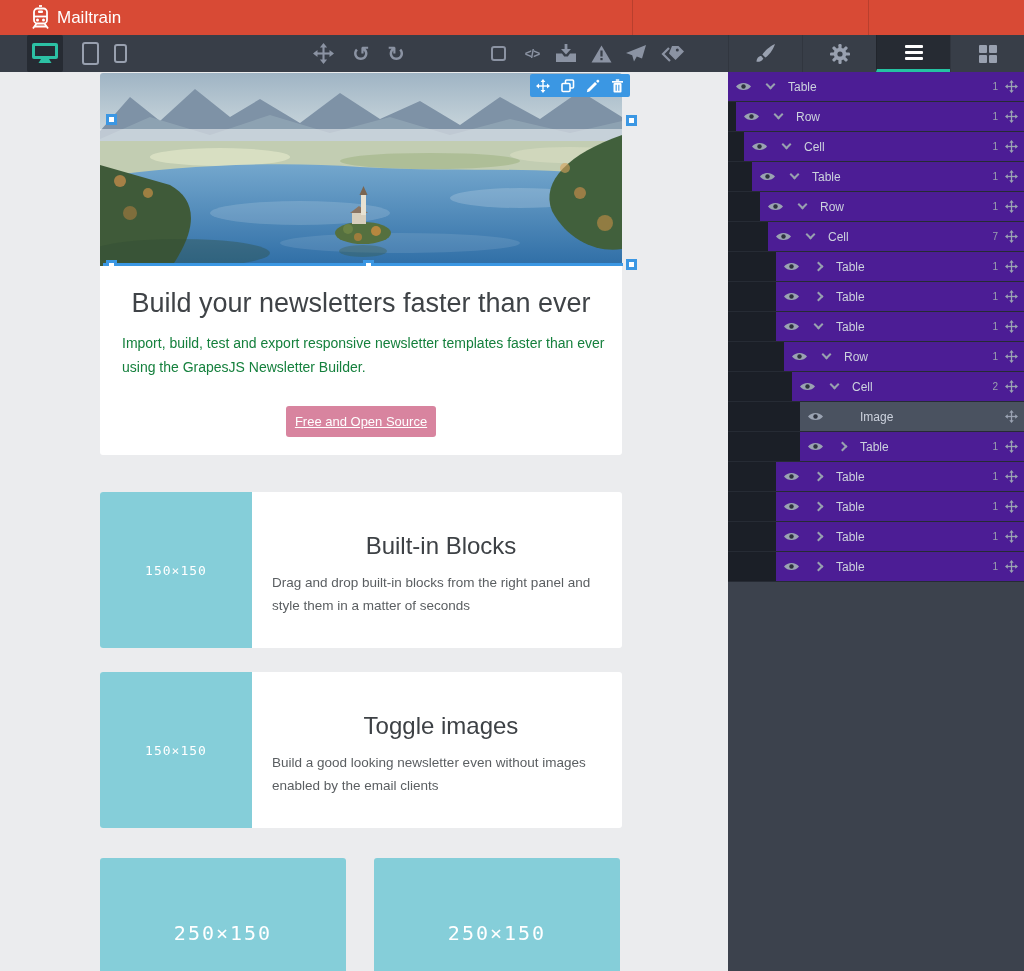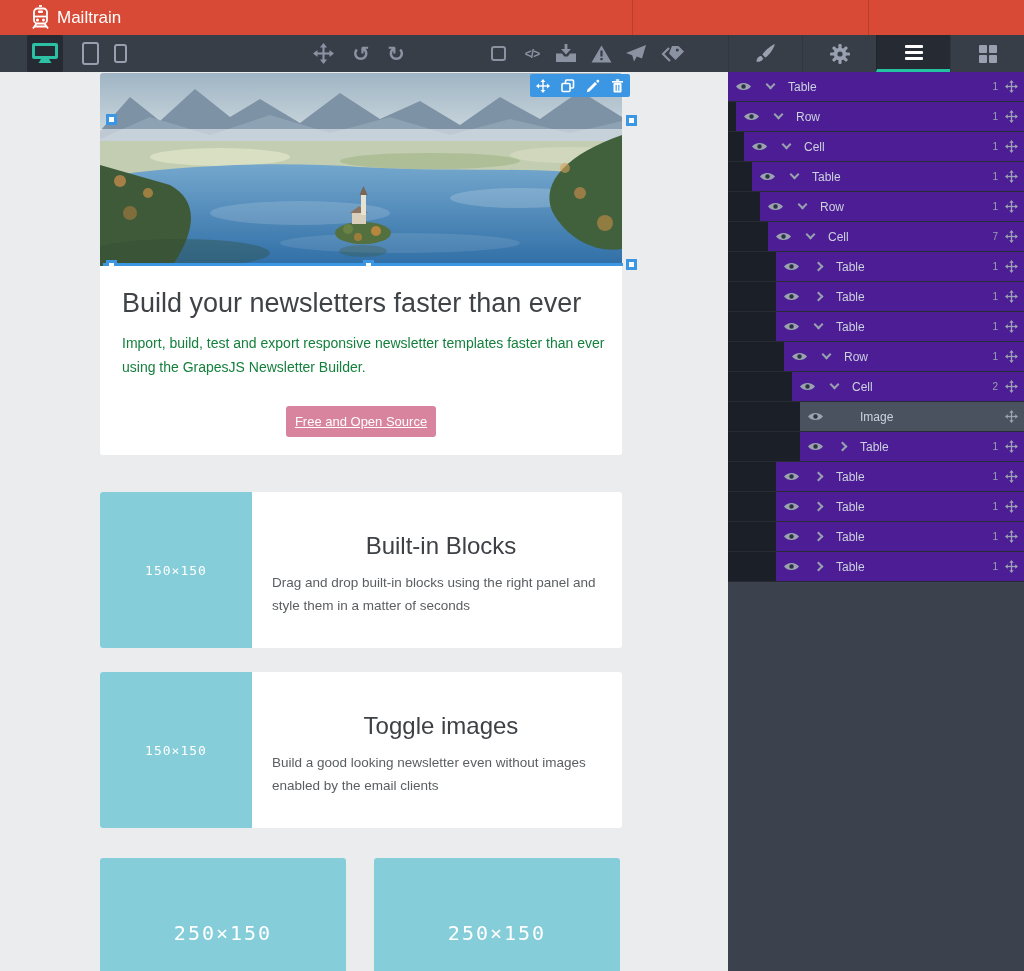--- a/index.html
+++ b/index.html
@@ -41,21 +41,21 @@
   .nl-image { position:absolute; left:100px; top:1px; width:522px; height:193px; overflow:hidden; border-radius:3px 3px 0 0; }
   .sel-line { position:absolute; left:103px; top:191px; width:520px; height:3px; background:#3b97e3; }
   .handle { position:absolute; width:11px; height:11px; background:#fff; border:3px solid #3b97e3; }
 
   .mini-toolbar { position:absolute; left:530px; top:2px; width:100px; height:23px; background:#3b97e3;
     border-radius:2px; display:flex; align-items:center; justify-content:space-around; }
   .mini-toolbar span { display:flex; align-items:center; cursor:pointer; }
 
   .card { position:absolute; left:100px; width:522px; background:#fff; border-radius:3px; }
   .card1 { top:194px; height:189px; border-radius:0 0 3px 3px; }
-  .card1 h1 { margin:22px 22px 0; font-size:27px; font-weight:normal; color:#3f4347; }
+  .card1 h1 { margin:22px 22px 0; font-size:27px; font-weight:normal; color:#3f4347;text-align:center; }
   .card1 p { margin:13px 22px 0; font-size:14px; line-height:1.7; color:#15803d; width:486px; }
   .pink-btn { display:block; margin:26px auto 0; width:150px; height:31px; background:#d8849f; color:#fff;
     border:none; border-radius:3px; font-size:13px; text-decoration:underline; cursor:pointer;
     font-family:"Liberation Sans","DejaVu Sans",sans-serif; }
 
   .feat { height:156px; display:flex; overflow:hidden; }
   .feat .ph150 { width:152px; height:156px; flex:none; background:#85ced9; display:flex; align-items:center; justify-content:center; }
   .ph-label { color:#fff; font-family:"DejaVu Sans Mono",monospace; letter-spacing:1px; }
   .ph150 .ph-label { font-size:13px; }
   .feat-body { padding:40px 20px 0 20px; }
@@ -295,21 +295,21 @@
       <p>Import, build, test and export responsive newsletter templates faster than ever using the GrapesJS Newsletter Builder.</p>
       <button class="pink-btn">Free and Open Source</button>
     </div>
 
     <div class="card feat feat2">
       <div class="ph150">
         <span class="ph-label">150×150</span>
       </div>
       <div class="feat-body">
         <h2>Built-in Blocks</h2>
-        <p>Drag and drop built-in blocks using the right panel and style them in a matter of seconds</p>
+        <p>Drag and drop built-in blocks from the right panel and style them in a matter of seconds</p>
       </div>
     </div>
 
     <div class="card feat feat3">
       <div class="ph150">
         <span class="ph-label">150×150</span>
       </div>
       <div class="feat-body">
         <h2>Toggle images</h2>
         <p>Build a good looking newsletter even without images enabled by the email clients</p>

